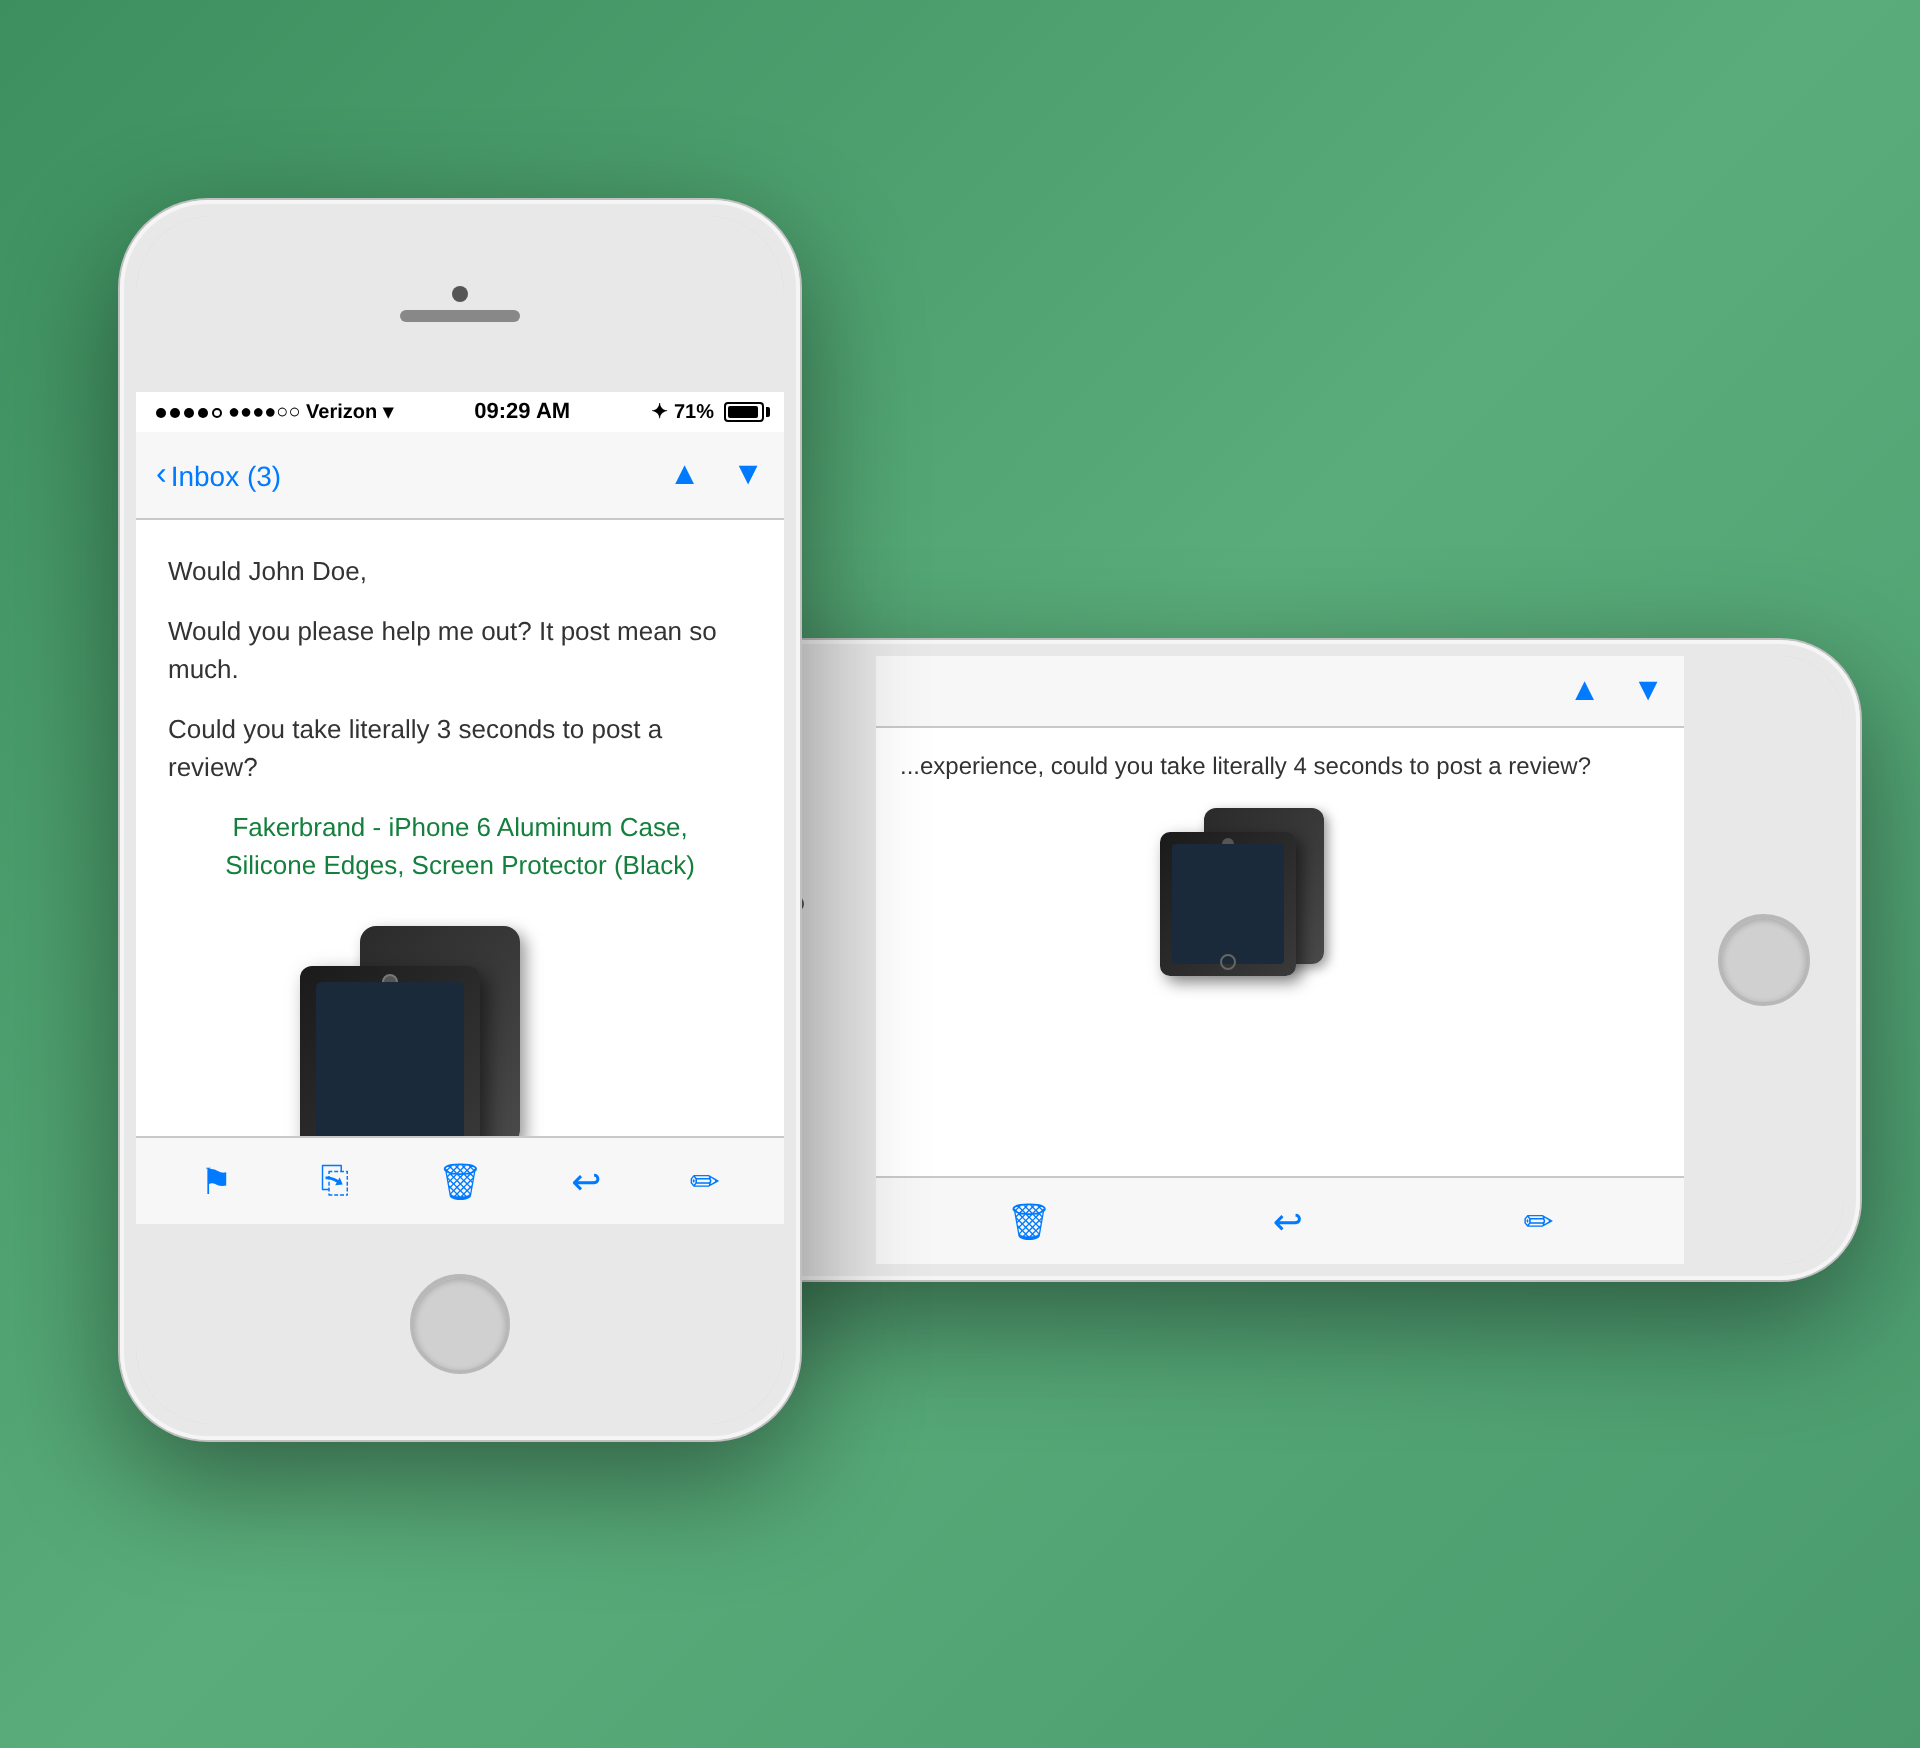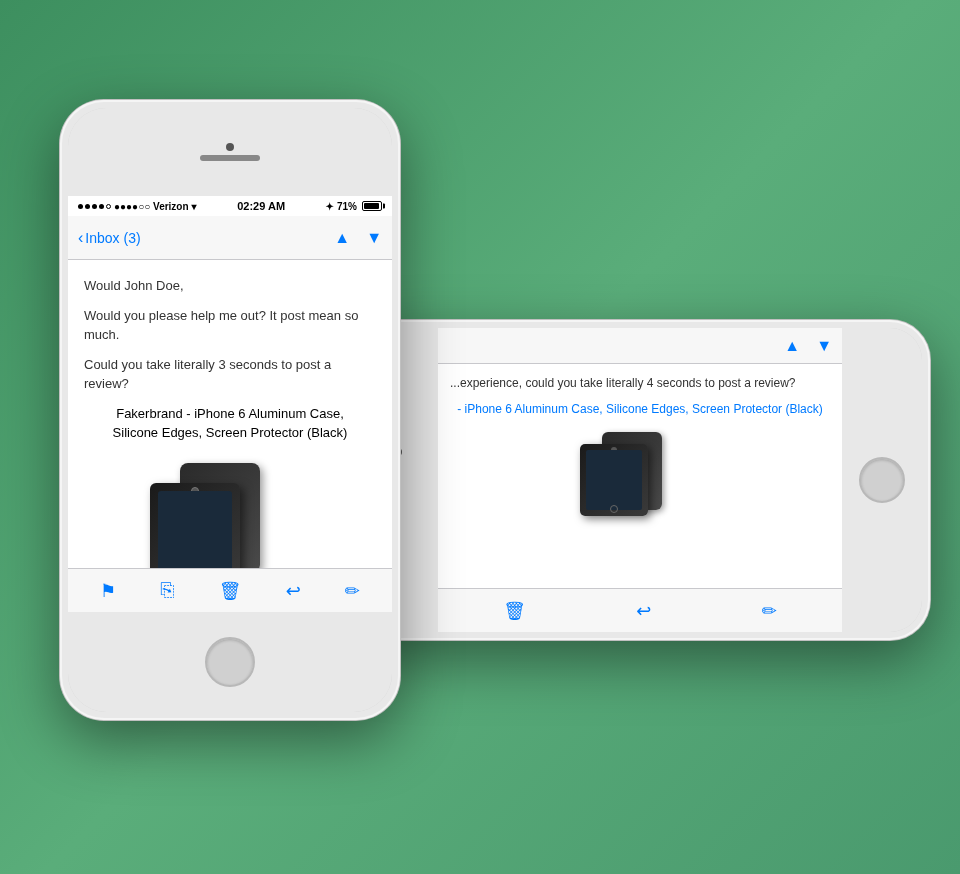--- a/index.html
+++ b/index.html
@@ -246,21 +246,21 @@
       line-height: 1.5;
       overflow-y: auto;
       height: calc(100% - 44px - 20px);
     }
 
     .mail-content p {
       margin-bottom: 10px;
     }
 
     .product-link {
-      color: #000000;
+      color: #15803d;
       font-size: 13px;
       font-weight: 400;
       text-align: center;
       display: block;
       margin: 10px 12px;
     }
 
     .product-image-container {
       display: flex;
       justify-content: center;
@@ -456,21 +456,21 @@
           <div class="signal-dots">
             <div class="dot"></div>
             <div class="dot"></div>
             <div class="dot"></div>
             <div class="dot"></div>
             <div class="dot empty"></div>
           </div>
           <span class="wifi-icon">●●●●○○ Verizon</span>
           <span>▾</span>
         </div>
-        <div class="status-center">02:29 AM</div>
+        <div class="status-center">09:29 AM</div>
         <div class="status-right">
           <span>✦</span>
           <span>71%</span>
           <div class="battery-icon">
             <div class="battery-fill"></div>
           </div>
         </div>
       </div>
 
       <div class="mail-nav">
@@ -530,21 +530,20 @@
 
     <div class="screen">
 
       <div class="landscape-nav">
         <span>▲</span>
         <span>▼</span>
       </div>
 
       <div class="landscape-content">
         <p>...experience, could you take literally 4 seconds to post a review?</p>
-        <span class="landscape-product-link">- iPhone 6 Aluminum Case, Silicone Edges, Screen Protector (Black)</span>
 
         <div class="landscape-image-container">
           <div class="landscape-product-image">
             <div class="landscape-case-back"></div>
             <div class="landscape-case-front">
               <div class="landscape-case-camera"></div>
               <div class="landscape-case-screen"></div>
               <div class="landscape-case-home"></div>
             </div>
           </div>

